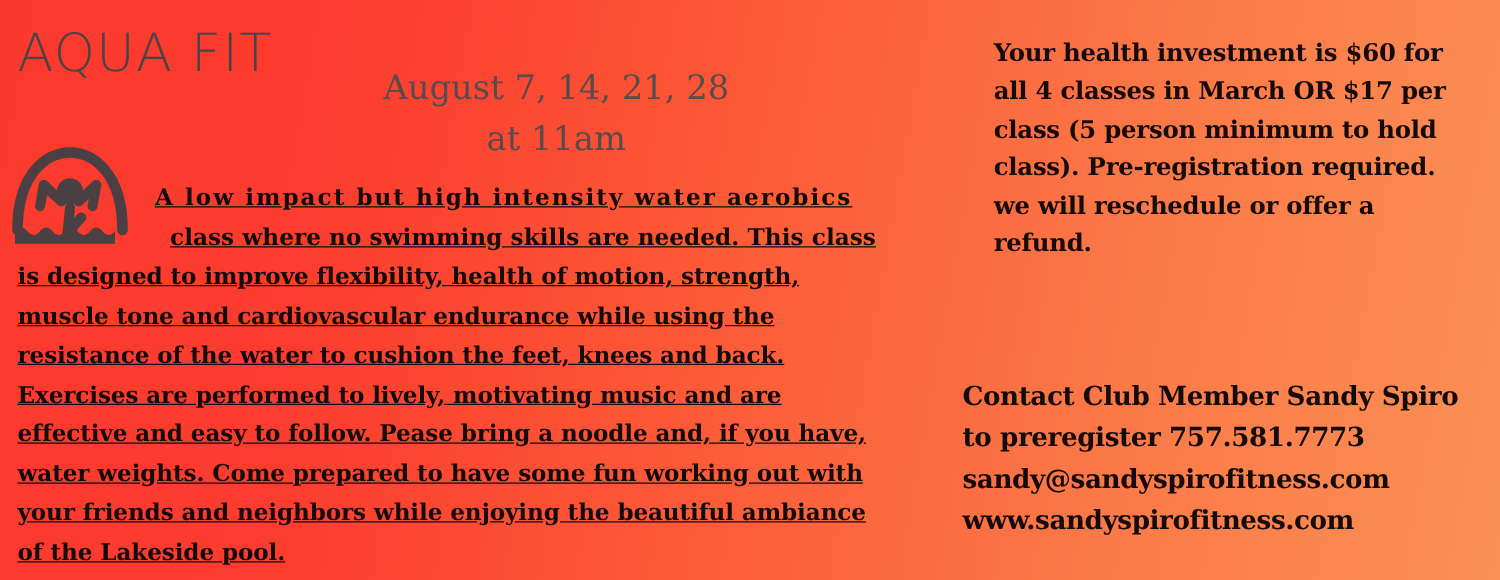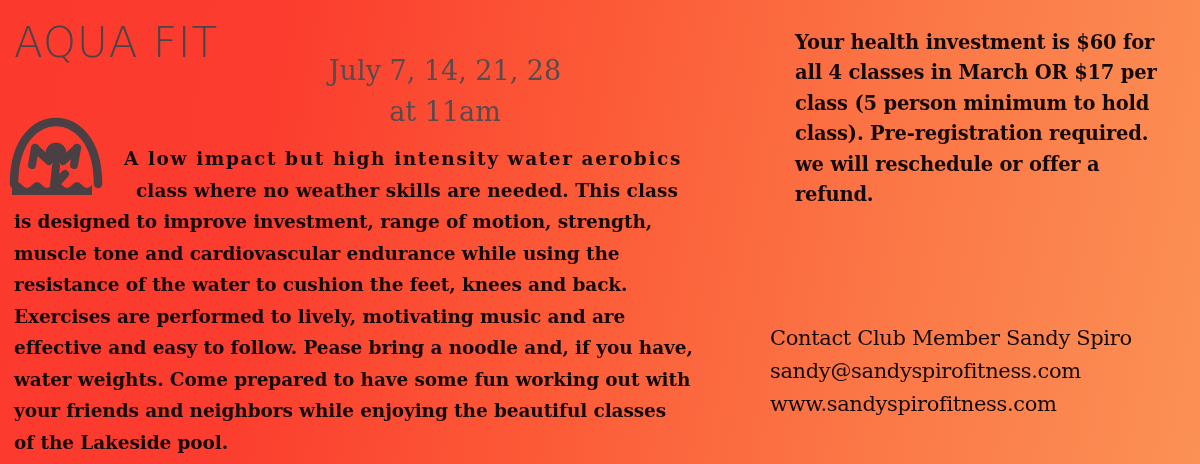--- a/index.html
+++ b/index.html
@@ -66,20 +66,21 @@
     position: absolute;
     left: 14px;
     top: 143px;
     width: 715px;
     color: #150b0d;
     font-family: "DejaVu Serif", serif;
     font-weight: bold;
     font-size: 18.5px;
     line-height: 1.705;
     letter-spacing: -0.1px;
+    text-decoration: underline;
   }
   .body-copy .ln {
     display: block;
     white-space: nowrap;
   }
   .body-copy .ln.l1 {
     padding-left: 110px;
     letter-spacing: 1.6px;
   }
   .body-copy .ln.l2 {
@@ -102,43 +103,43 @@
     margin-left: 25px;
   }
   .price-block .ln {
     display: block;
     white-space: nowrap;
   }
 
   .contact-block {
     position: absolute;
     left: 770px;
-    top: 322px;
+    top: 301px;
     width: 425px;
     color: #150b0d;
     font-family: "DejaVu Serif", serif;
-    font-weight: normal;
+    font-weight: bold;
     font-size: 21px;
     line-height: 1.565;
     letter-spacing: -0.35px;
   }
   .contact-block .ln {
     display: block;
     white-space: nowrap;
   }
 </style>
 </head>
 <body>
 
 <div id="flyer">
 
   <div class="title">AQUA FIT</div>
 
   <div class="dates">
-    <span>July 7, 14, 21, 28</span>
+    <span>August 7, 14, 21, 28</span>
     <span class="line2">at 11am</span>
   </div>
 
   <div class="swim-icon">
     <svg viewBox="0 0 96 86" width="96" height="86" aria-hidden="true">
       <g fill="none" stroke="#4a4044" stroke-width="8.5" stroke-linecap="round">
 
         <path d="M6 72 C6 26, 30 10, 48 10 C66 10, 90 26, 90 72"></path>
       </g>
       <g fill="#4a4044" stroke="none">
@@ -164,39 +165,40 @@
         <path d="M4 73
                  q5 -6 10 0 q5 6 10 0 q5 -6 10 0 q5 6 10 0
                  q5 -6 10 0 q5 6 10 0 q5 -6 10 0 q5 6 10 0
                  l0 10 l-80 0 z"></path>
       </g>
     </svg>
   </div>
 
   <div class="body-copy">
     <span class="ln l1">A low impact but high intensity water aerobics</span>
-    <span class="ln l2">class where no weather skills are needed. This class</span>
-    <span class="ln">is designed to improve investment, range of motion, strength,</span>
+    <span class="ln l2">class where no swimming skills are needed. This class</span>
+    <span class="ln">is designed to improve flexibility, health of motion, strength,</span>
     <span class="ln">muscle tone and cardiovascular endurance while using the</span>
     <span class="ln">resistance of the water to cushion the feet, knees and back.</span>
     <span class="ln">Exercises are performed to lively, motivating music and are</span>
     <span class="ln">effective and easy to follow. Pease bring a noodle and, if you have,</span>
     <span class="ln">water weights. Come prepared to have some fun working out with</span>
-    <span class="ln">your friends and neighbors while enjoying the beautiful classes</span>
+    <span class="ln">your friends and neighbors while enjoying the beautiful ambiance</span>
     <span class="ln">of the Lakeside pool.</span>
   </div>
 
   <div class="price-block">
     <span class="ln">Your health investment is $60 for</span>
     <span class="ln">all 4 classes in March OR $17 per</span>
     <span class="ln">class (5 person minimum to hold</span>
     <span class="ln">class). Pre-registration required.</span>
     <span class="ln">we will reschedule or offer a</span>
     <span class="ln">refund.</span>
   </div>
 
   <div class="contact-block">
     <span class="ln">Contact Club Member Sandy Spiro</span>
+    <span class="ln">to preregister 757.581.7773</span>
     <span class="ln">sandy@sandyspirofitness.com</span>
     <span class="ln">www.sandyspirofitness.com</span>
   </div>
 
 </div>
 
 </body></html>

